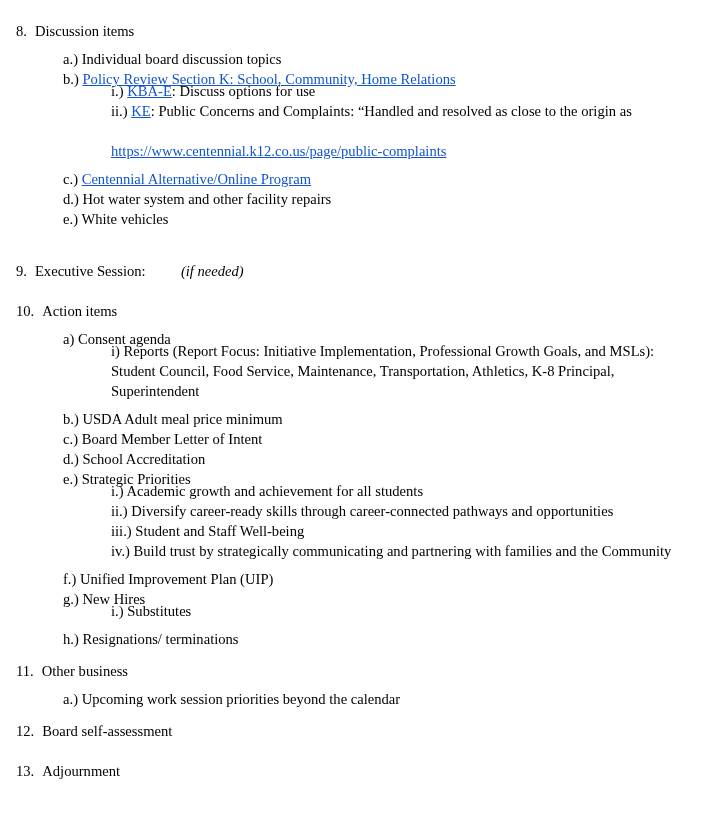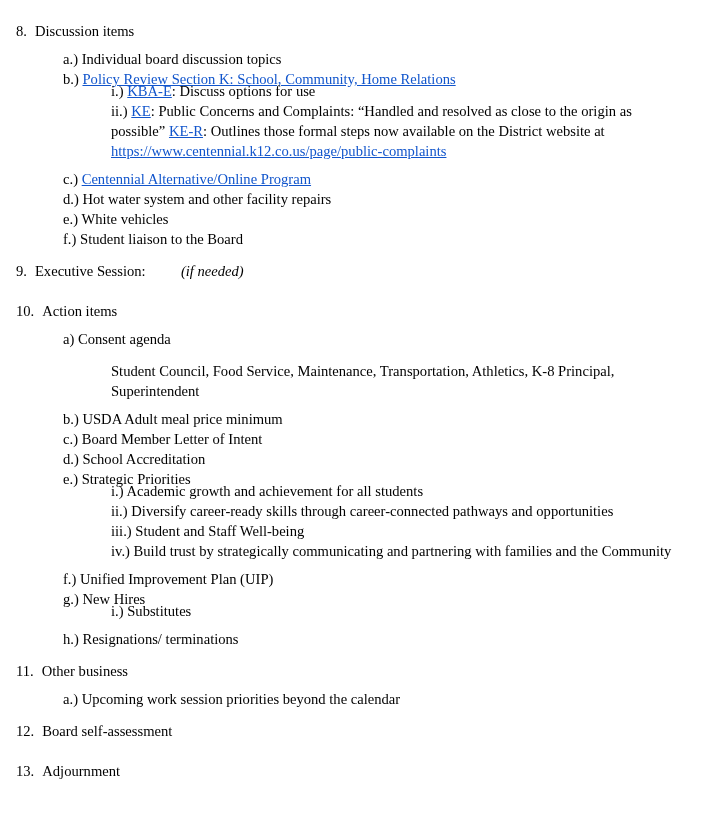--- a/index.html
+++ b/index.html
@@ -30,48 +30,45 @@
   </div>
   <div class="line l1" style="top:61px">
     <span>b.)</span> <a class="link" href="#">Policy Review Section K: School, Community, Home Relations</a>
   </div>
   <div class="line l2" style="top:81px">
     <span>i.)</span> <a class="link" href="#">KBA-E</a><span>: Discuss options for use</span>
   </div>
   <div class="line l2" style="top:101px">
     <span>ii.)</span> <a class="link" href="#">KE</a><span>: Public Concerns and Complaints: “Handled and resolved as close to the origin as</span>
   </div>
-  <div class="line l2" style="top:121px">
-    <span style="white-space:pre">possible” </span><a class="link" href="#">KE-R</a><span>: Outlines those formal steps now available on the District website at</span>
-  </div>
   <div class="line l2" style="top:141px">
     <a class="link" href="#">https://www.centennial.k12.co.us/page/public-complaints</a>
   </div>
   <div class="line l1" style="top:181px">
     <span>d.)</span> <span>Hot water system and other facility repairs</span>
   </div>
   <div class="line l1" style="top:161px">
     <span>c.)</span> <a class="link" href="#">Centennial Alternative/Online Program</a>
   </div>
   <div class="line l1" style="top:201px">
     <span>e.)</span> <span>White vehicles</span>
   </div>
-  <div class="line l1" style="top:221px">
-    <span>f.)</span> <span>Student liaison to the Board</span>
-  </div>
 
   <div class="line l0" style="top:261px">
     <span>9.</span><span class="num-sp"></span><span>Executive Session:</span>&nbsp;&nbsp;<span class="ital">(if needed)</span>
   </div>
 
   <div class="line l0" style="top:301px">
     <span>10.</span><span class="num-sp"></span><span>Action items</span>
   </div>
   <div class="line l1" style="top:321px">
     <span>a)</span> <span>Consent agenda</span>
+  </div>
+  <div class="line l2" style="top:341px">
+    <span>i)</span> <span>Reports (Report Focus: Initiative Implementation, Professional Growth Goals, and MSLs):</span>
   </div>
   <div class="line l2" style="top:361px">
     <span>Student Council, Food Service, Maintenance, Transportation, Athletics, K-8 Principal,</span>
   </div>
   <div class="line l2" style="top:381px">
     <span>Superintendent</span>
   </div>
   <div class="line l1" style="top:421px">
     <span>c.)</span> <span>Board Member Letter of Intent</span>
   </div>

